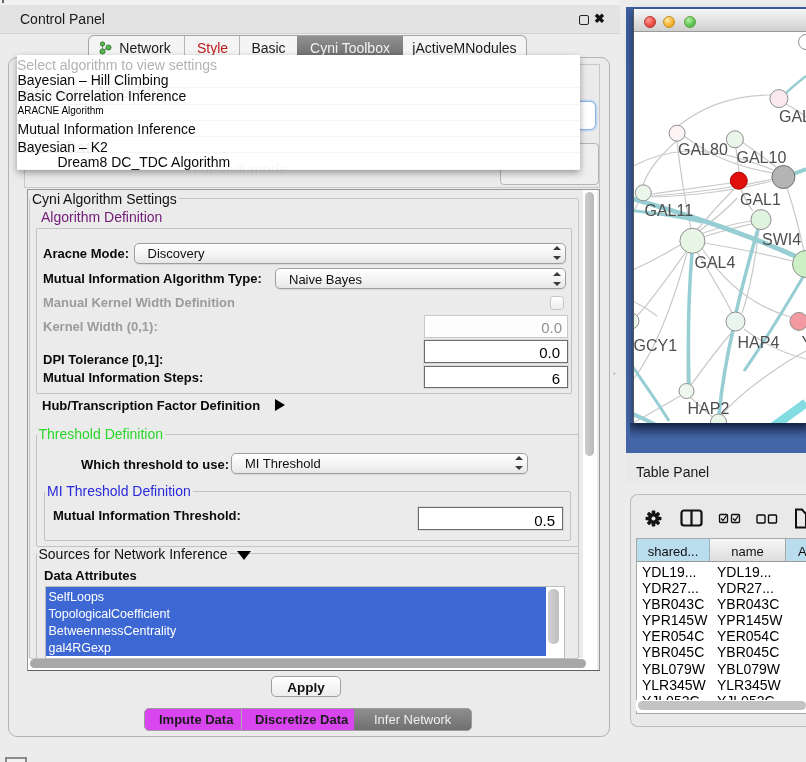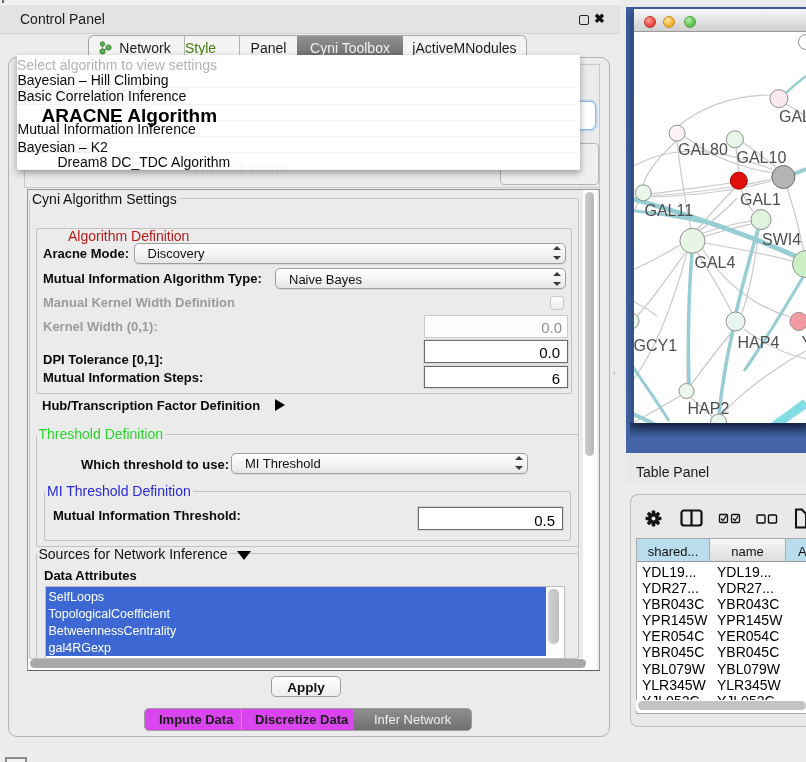--- a/index.html
+++ b/index.html
@@ -37,22 +37,22 @@
 <div class="abs" style="left:579px;top:15px;width:8px;height:8px;border:1.5px solid #222;border-radius:2px;"></div>
 <div class="abs" style="left:594px;top:11px;font-size:13px;font-weight:bold;color:#111;">✖</div>
 
 <div class="abs" style="left:8px;top:57px;width:600px;height:678px;background:#ebebeb;border:1px solid #b3b3b3;border-radius:9px;"></div>
 
 <div class="abs" style="left:88px;top:35px;width:437px;height:22px;background:#f4f4f4;border:1px solid #a6a6a6;border-radius:6px 6px 0 0;border-bottom:none;overflow:hidden;">
   <div class="abs" style="left:95px;top:0;width:1px;height:22px;background:#b5b5b5;"></div>
   <div class="abs" style="left:150px;top:0;width:1px;height:22px;background:#b5b5b5;"></div>
   <div class="abs" style="left:208px;top:0;width:106px;height:22px;background:linear-gradient(#919191,#6d6d6d);"></div>
   <div class="abs" style="left:0;top:3.5px;width:96px;text-align:center;font-size:14px;color:#1c1c1c;"><span style="position:relative;left:8px;">Network</span></div>
-  <div class="abs" style="left:96px;top:3.5px;width:55px;font-size:14px;color:#4d7c0f;">Style</div>
-  <div class="abs" style="left:151px;top:3.5px;width:57px;text-align:center;font-size:14px;color:#1c1c1c;">Panel</div>
+  <div class="abs" style="left:96px;top:3.5px;width:55px;text-align:center;font-size:14px;color:#b91c1c;">Style</div>
+  <div class="abs" style="left:151px;top:3.5px;width:57px;text-align:center;font-size:14px;color:#1c1c1c;">Basic</div>
   <div class="abs" style="left:208px;top:3.5px;width:106px;text-align:center;font-size:14px;color:#f2f2f2;">Cyni Toolbox</div>
   <div class="abs" style="left:314px;top:3.5px;width:123px;text-align:center;font-size:14px;color:#1c1c1c;">jActiveMNodules</div>
 
   <svg class="abs" style="left:9px;top:5px;" width="14" height="14" viewBox="0 0 14 14">
     <path d="M4.5 3.5 L4.5 10 M4.5 10 L10 6.5" stroke="#888" stroke-width="1.1" fill="none"></path>
     <circle cx="4.5" cy="3" r="2.2" fill="#55b84f" stroke="#33702f" stroke-width="0.8"></circle>
     <circle cx="4.5" cy="10.5" r="2.6" fill="#55b84f" stroke="#33702f" stroke-width="0.8"></circle>
     <circle cx="10.5" cy="6.5" r="2.6" fill="#55b84f" stroke="#33702f" stroke-width="0.8"></circle>
   </svg>
 </div>
@@ -66,21 +66,21 @@
 <div class="abs" style="left:583px;top:190px;width:14px;height:468px;background:#ffffff;"></div>
 <div class="abs" style="left:584.5px;top:192px;width:9px;height:264px;background:linear-gradient(90deg,#cdcdcd,#b9b9b9);border-radius:5px;"></div>
 
 <div class="abs" style="left:28px;top:658px;width:569px;height:12px;background:#ffffff;"></div>
 <div class="abs" style="left:30px;top:659px;width:556px;height:9px;background:#a8a8a8;border-radius:5px;"></div>
 
 <div class="groupbox" style="left:29px;top:198px;width:548px;height:459px;border-color:#c6c6c6;"></div>
 <div class="gtitle" style="left:30px;top:192px;color:#111;">Cyni Algorithm Settings</div>
 
 <div class="groupbox" style="left:36px;top:228px;width:534px;height:164px;"></div>
-<div class="gtitle" style="left:39px;top:229px;color:#b91c1c;margin-left:27px;">Algorithm Definition</div>
+<div class="gtitle" style="left:39px;top:210px;color:#701a75;">Algorithm Definition</div>
 
 <div class="abs b13" style="left:43px;top:245.5px;">Aracne Mode:</div>
 <div class="combo" style="left:133.5px;top:242.5px;width:430px;height:19px;">
   <span class="ct">Discovery</span>
     <span class="carr" style="right:3px;top:2.5px;"></span>
 </div>
 <div class="abs b13" style="left:43px;top:271px;">Mutual Information Algorithm Type:</div>
 <div class="combo" style="left:275px;top:268px;width:288.5px;height:19px;">
   <span class="ct">Naive Bayes</span>
     <span class="carr" style="right:3px;top:2.5px;"></span>
@@ -144,21 +144,21 @@
 
 <div class="abs" style="left:17px;top:55px;width:563px;height:115px;background:#fff;"></div>
 <div class="abs" style="left:17px;top:55px;width:563px;height:115px;background:#ffffff;box-shadow:0 3px 7px rgba(0,0,0,0.35);"></div>
 <div class="abs" style="left:17px;top:72px;width:563px;height:98px;background:repeating-linear-gradient(rgba(0,0,0,0) 0,rgba(0,0,0,0) 15.3px,rgba(120,140,160,0.09) 15.3px,rgba(120,140,160,0.09) 16.3px);"></div>
 <div class="abs" style="left:17px;top:56.5px;width:556px;text-align:left;font-size:14px;color:#b3b3b3;">Select algorithm to view settings</div>
 <div class="abs" style="left:20px;top:84px;font-size:16px;font-weight:bold;color:rgba(40,40,40,0.07);">Inference Algorithm</div>
 <div class="abs" style="left:20px;top:139px;font-size:16px;font-weight:bold;color:rgba(40,40,40,0.06);">Table Dat</div>
 <div class="abs" style="left:185px;top:160px;font-size:15px;color:rgba(40,40,40,0.045);">in default mode</div>
 <div class="abs r13" style="left:17.5px;top:72px;">Bayesian – Hill Climbing</div>
 <div class="abs r13" style="left:17.5px;top:88.3px;">Basic Correlation Inference</div>
-<div class="abs" style="left:17.5px;top:104.6px;font-size:19px;font-weight:bold;color:#000;padding-left:24px;">ARACNE Algorithm</div>
+<div class="abs" style="left:17.5px;top:104.6px;font-size:10px;font-weight:normal;color:#000;">ARACNE Algorithm</div>
 <div class="abs r13" style="left:17.5px;top:120.9px;">Mutual Information Inference</div>
 <div class="abs r13" style="left:17.5px;top:139px;">Bayesian – K2</div>
 <div class="abs r13" style="left:17.5px;top:153.5px;padding-left:40px;">Dream8 DC_TDC Algorithm</div>
 
 <div class="abs" style="left:5px;top:757px;width:18px;height:10px;border:2px solid #8a8a8a;background:#f2f2f2;"></div>
 
 <div class="abs" style="left:613px;top:369px;width:5px;height:6px;color:#999;font-size:8px;">›</div>
 
 <div class="abs" style="left:626px;top:7px;width:180px;height:446px;background:linear-gradient(#3d5fa0,#4466a8);"></div>
 

